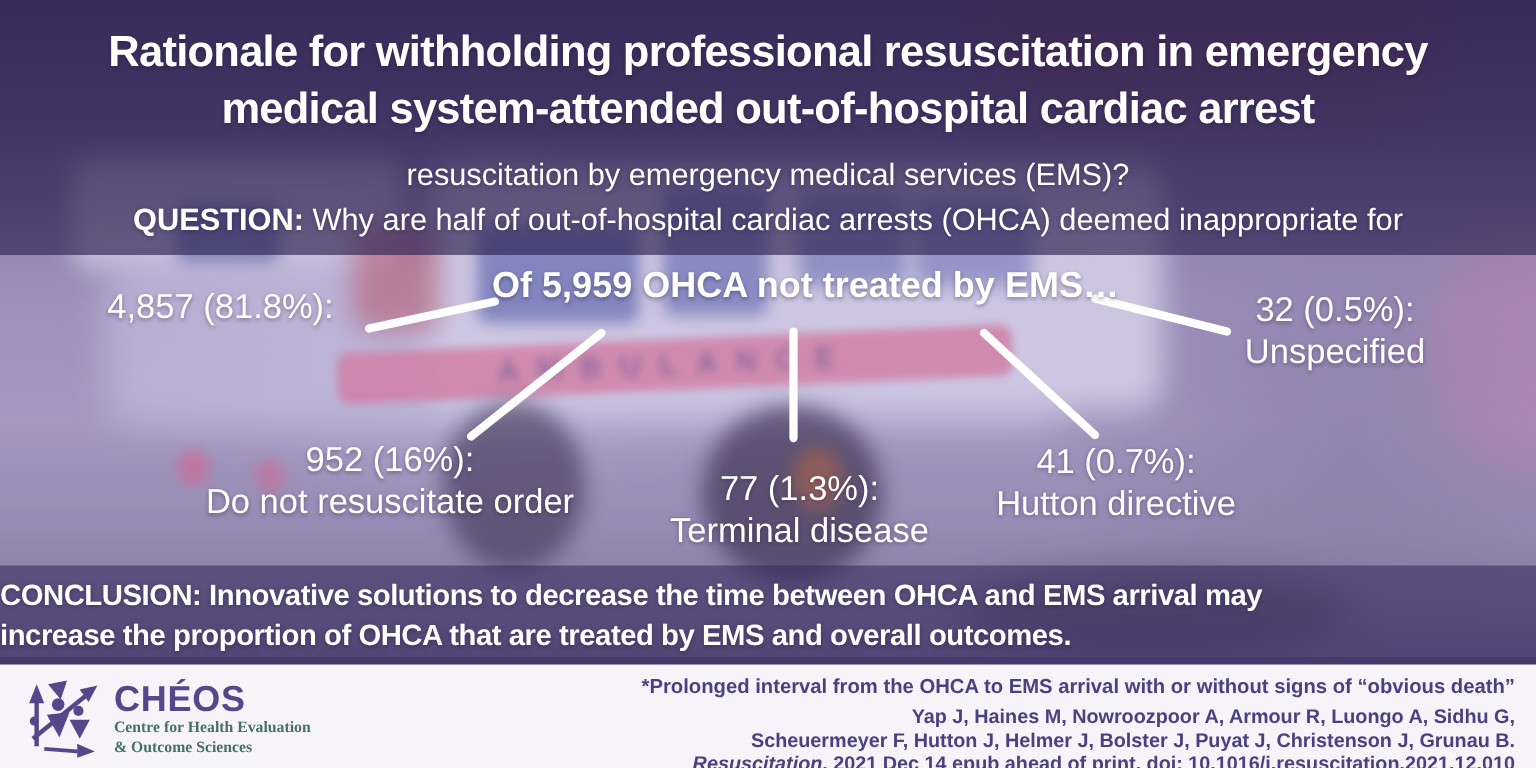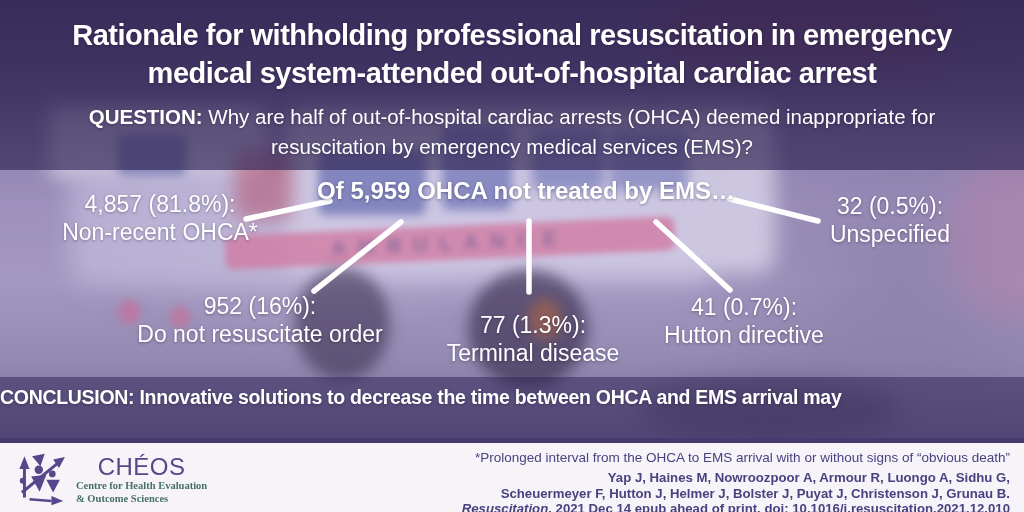--- a/index.html
+++ b/index.html
@@ -52,47 +52,47 @@
     background:rgba(58,48,98,.58);}
   .t-shadow{text-shadow:0 1px 3px rgba(30,22,55,.40);}
   .title{position:absolute;left:0;right:0;top:16px;text-align:center;line-height:38px;
     font-size:29px;font-weight:700;letter-spacing:-.5px;color:#fff;}
   .title div{white-space:nowrap;}
   .question{position:absolute;left:0;right:0;top:102px;text-align:center;line-height:30px;
     font-size:20.5px;color:#fff;}
   .question div{white-space:nowrap;}
   .q-label{font-weight:700;}
 
-  .hub-heading{position:absolute;left:526px;top:177px;transform:translateX(-50%);
+  .hub-heading{position:absolute;left:537px;top:177px;transform:translateX(-50%);
     font-size:24px;font-weight:700;color:#fff;white-space:nowrap;}
 
   .node{position:absolute;transform:translateX(-50%);text-align:center;
     font-size:23px;line-height:28px;color:#fff;white-space:nowrap;}
-  .node-0{left:160px;top:190px;}
+  .node-0{left:147px;top:190px;}
   .node-1{left:260px;top:292px;}
   .node-2{left:533px;top:311px;}
   .node-3{left:744px;top:293px;}
   .node-4{left:890px;top:192px;}
 
   .connectors{position:absolute;inset:0;pointer-events:none;}
 
   .conclusion{position:absolute;left:0;right:0;top:384px;line-height:27px;
     font-size:19.5px;font-weight:700;letter-spacing:-.3px;color:#fff;}
   .conclusion div{white-space:nowrap;}
 
   
   .footer{position:absolute;left:0;top:438px;width:1024px;height:74px;box-sizing:border-box;
     background:#f6f4f8;border-top:5px solid #453a6e;}
   .logo{position:absolute;left:16px;top:8px;display:flex;align-items:flex-start;}
   .logo-icon{width:54px;height:56px;}
   .logo-text{margin-left:6px;padding-top:3px;}
-  .logo-name{font-size:24px;font-weight:400;color:#55478a;letter-spacing:.5px;line-height:26px;text-align:center;}
+  .logo-name{font-size:24px;font-weight:700;color:#55478a;letter-spacing:.5px;line-height:26px;}
   .logo-sub{font-size:10.5px;font-weight:700;color:#47706a;line-height:12.5px;white-space:nowrap;font-family:Liberation Serif, serif;}
   .foot-right{position:absolute;right:14px;top:7px;text-align:right;color:#4c4180;}
-  .footnote{font-size:13.5px;font-weight:400;white-space:nowrap;}
+  .footnote{font-size:13.5px;font-weight:700;white-space:nowrap;}
   .citation{margin-top:5px;font-size:13.2px;font-weight:600;line-height:15.5px;}
   .citation div{white-space:nowrap;}
   .italic{font-style:italic;}
 </style>
 </head>
 <body>
 
 <div class="stage">
 
   <div class="photo">
@@ -121,40 +121,39 @@
   <div class="band-top"></div>
   <div class="band-mid"></div>
   <div class="band-conclusion"></div>
 
   <div class="title t-shadow">
     <div>Rationale for withholding professional resuscitation in emergency</div>
     <div>medical system-attended out-of-hospital cardiac arrest</div>
   </div>
 
   <div class="question t-shadow">
+    <div>resuscitation by emergency medical services (EMS)?</div>
     <div>
       <span class="q-label">QUESTION:</span>
       <span>Why are half of out-of-hospital cardiac arrests (OHCA) deemed inappropriate for</span>
     </div>
-    <div>resuscitation by emergency medical services (EMS)?</div>
   </div>
 
   <svg class="connectors" width="1024" height="512" viewBox="0 0 1024 512">
     <line x1="330" y1="201" x2="246" y2="219" stroke="#ffffff" stroke-width="5.5" stroke-linecap="round"></line>
     <line x1="730" y1="199" x2="818" y2="221" stroke="#ffffff" stroke-width="5.5" stroke-linecap="round"></line>
     <line x1="529" y1="221" x2="529" y2="292" stroke="#ffffff" stroke-width="5.5" stroke-linecap="round"></line>
     <line x1="401" y1="222" x2="314" y2="291" stroke="#ffffff" stroke-width="5.5" stroke-linecap="round"></line>
     <line x1="656" y1="222" x2="730" y2="290" stroke="#ffffff" stroke-width="5.5" stroke-linecap="round"></line>
   </svg>
 
   <div class="hub-heading t-shadow">Of 5,959 OHCA not treated by EMS…</div>
 
   <div class="node node-0 t-shadow">
     <div>4,857 (81.8%):</div>
-    <div>Non-recent OHCA*</div>
   </div>
   <div class="node node-1 t-shadow">
     <div>952 (16%):</div>
     <div>Do not resuscitate order</div>
   </div>
   <div class="node node-2 t-shadow">
     <div>77 (1.3%):</div>
     <div>Terminal disease</div>
   </div>
   <div class="node node-3 t-shadow">
@@ -164,20 +163,21 @@
   <div class="node node-4 t-shadow">
     <div>32 (0.5%):</div>
     <div>Unspecified</div>
   </div>
 
   <div class="conclusion t-shadow">
     <div>
       <span>CONCLUSION:</span>
       <span>Innovative solutions to decrease the time between OHCA and EMS arrival may</span>
     </div>
+    <div>increase the proportion of OHCA that are treated by EMS and overall outcomes.</div>
   </div>
 
   <div class="footer">
     <div class="logo">
       <svg class="logo-icon" viewBox="0 0 64 64">
         <g fill="#55478a" stroke="#55478a">
           <line x1="10" y1="54" x2="10" y2="16" stroke-width="3.5"></line>
           <polygon points="4,20 10,5 16,20" stroke="none"></polygon>
           <line x1="7" y1="48" x2="50" y2="13" stroke-width="3.5"></line>
           <polygon points="44,9 58,6 51,19" stroke="none"></polygon>

